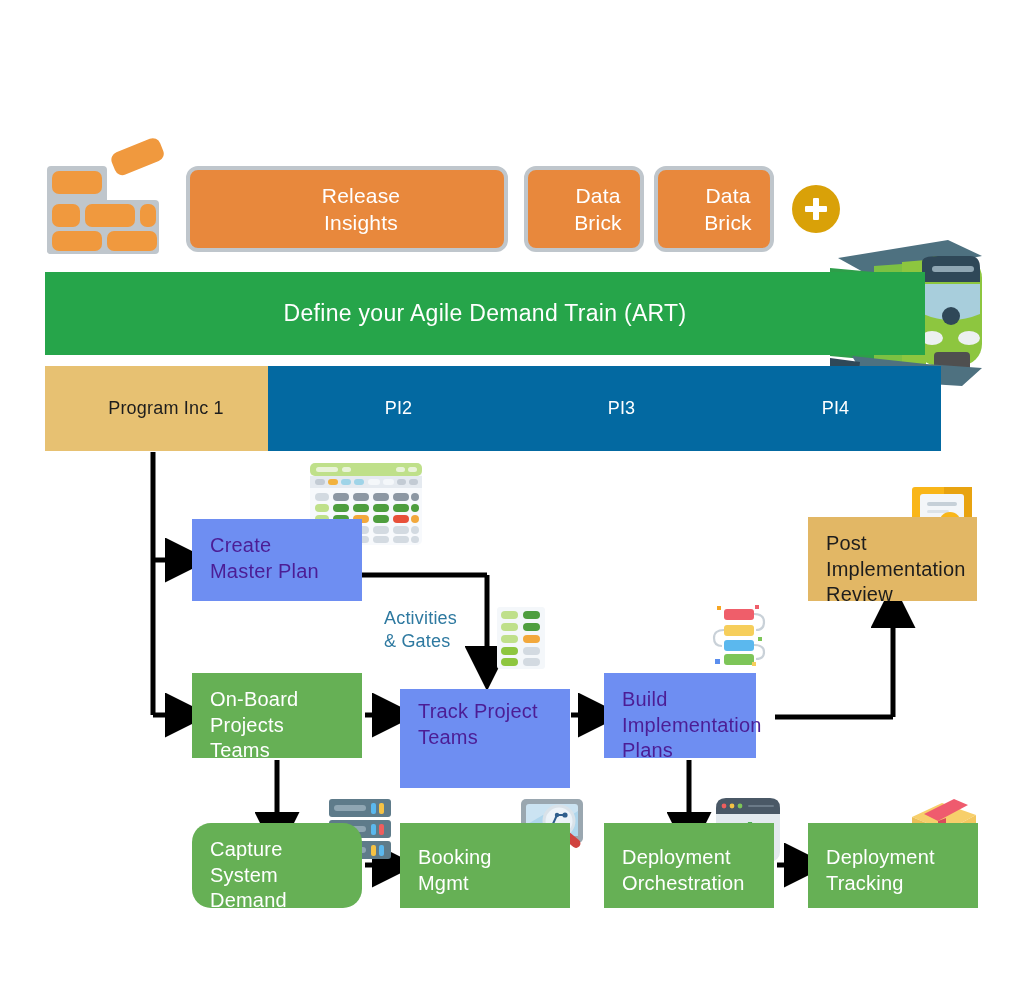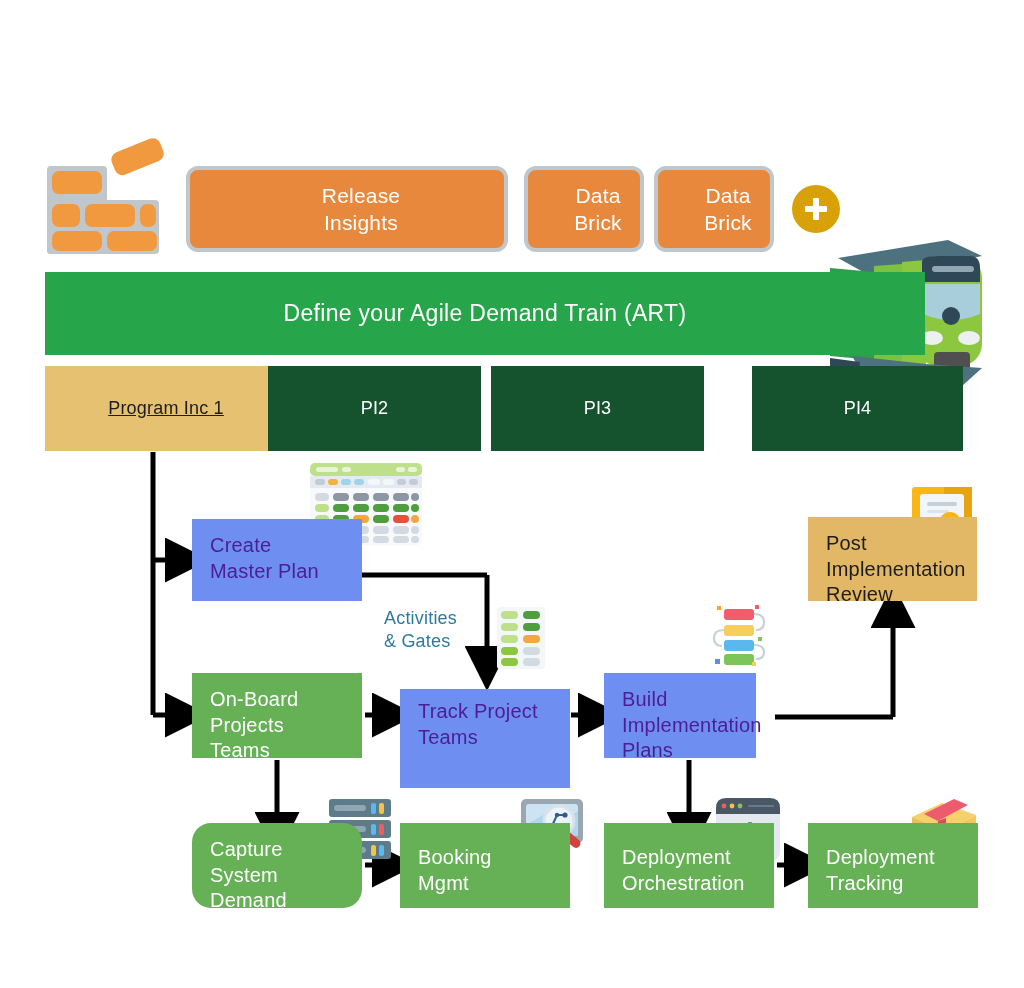--- a/index.html
+++ b/index.html
@@ -59,21 +59,21 @@
 
   
   .pi-box {
     display: flex;
     align-items: center;
     justify-content: center;
     font-size: 18px;
     letter-spacing: .2px;
   }
   .pi-box.first { background: #E7C172; color: #1d1d1d; }
-  .pi-box.rest  { background: #14532d; color: #ffffff; }
+  .pi-box.rest  { background: #0369a1; color: #ffffff; padding-left: 24px; }
 
   
   .proc {
     box-sizing: border-box;
     padding: 14px 0 0 18px;
     font-size: 20px;
     line-height: 1.28;
     letter-spacing: .2px;
   }
   .proc.blue   { background: #6E8EF2; color: #4c1d95; }
@@ -203,30 +203,30 @@
 
       <path d="M22 118 L96 126 L152 130 L132 148 L36 142 Z" fill="#4E7180"></path>
       <path d="M0 120 L30 124 L28 140 L0 136 Z" fill="#2F4858"></path>
     </svg>
   </div>
 
   <div class="abs art-bar" style="left:45px; top:272px; width:880px; height:83px;">
     <span>Define your Agile Demand Train (ART)</span>
   </div>
 
-  <div class="abs pi-box first" style="left:45px; top:366px; width:242px; height:85px;text-decoration:underline;">
+  <div class="abs pi-box first" style="left:45px; top:366px; width:242px; height:85px;">
     <span>Program Inc 1</span>
   </div>
   <div class="abs pi-box rest" style="left:268px; top:366px; width:213px; height:85px;">
     <span>PI2</span>
   </div>
   <div class="abs pi-box rest" style="left:491px; top:366px; width:213px; height:85px;">
     <span>PI3</span>
   </div>
-  <div class="abs pi-box rest" style="left:752px; top:366px; width:211px; height:85px;">
+  <div class="abs pi-box rest" style="left:706px; top:366px; width:211px; height:85px;">
     <span>PI4</span>
   </div>
 
   <div class="icon-wrap" style="left:310px; top:463px;">
     <svg width="112" height="82" viewBox="0 0 112 82">
       <rect x="0" y="0" width="112" height="82" rx="5" fill="#F7F9FC"></rect>
       <rect x="0" y="0" width="112" height="13" rx="5" fill="#BFE08A"></rect>
       <rect x="6" y="4" width="22" height="5" rx="2.5" fill="#E9F3D9"></rect>
       <rect x="32" y="4" width="9" height="5" rx="2.5" fill="#E9F3D9"></rect>
       <rect x="86" y="4" width="9" height="5" rx="2.5" fill="#E9F3D9"></rect>

